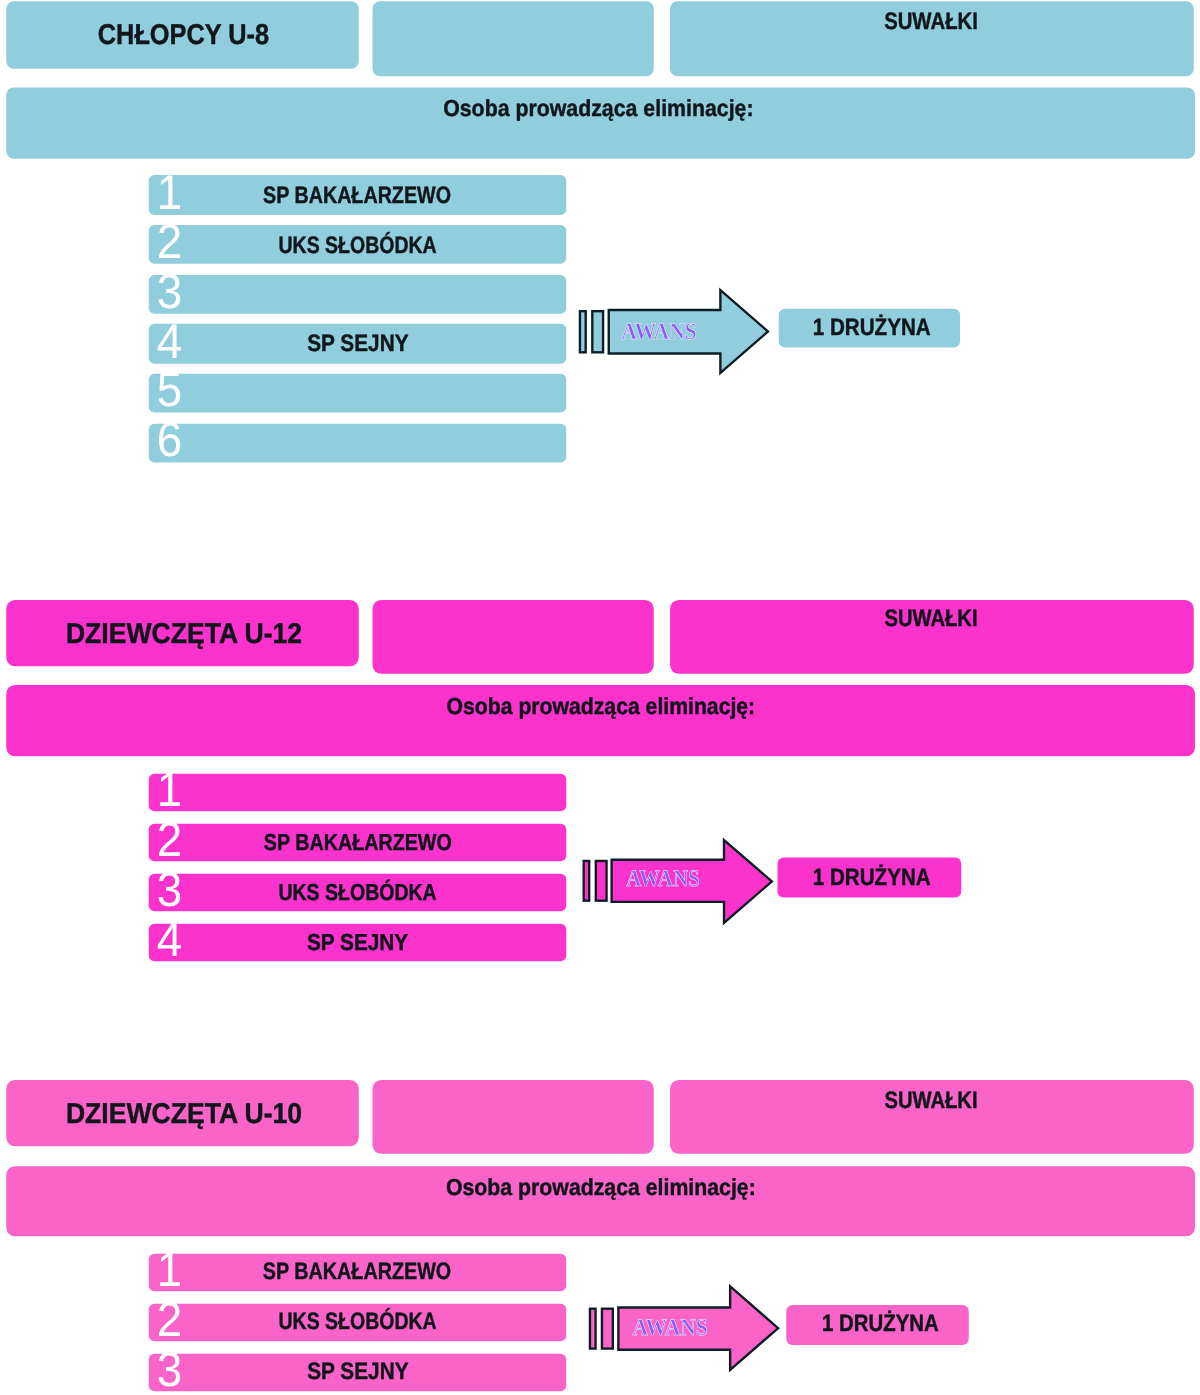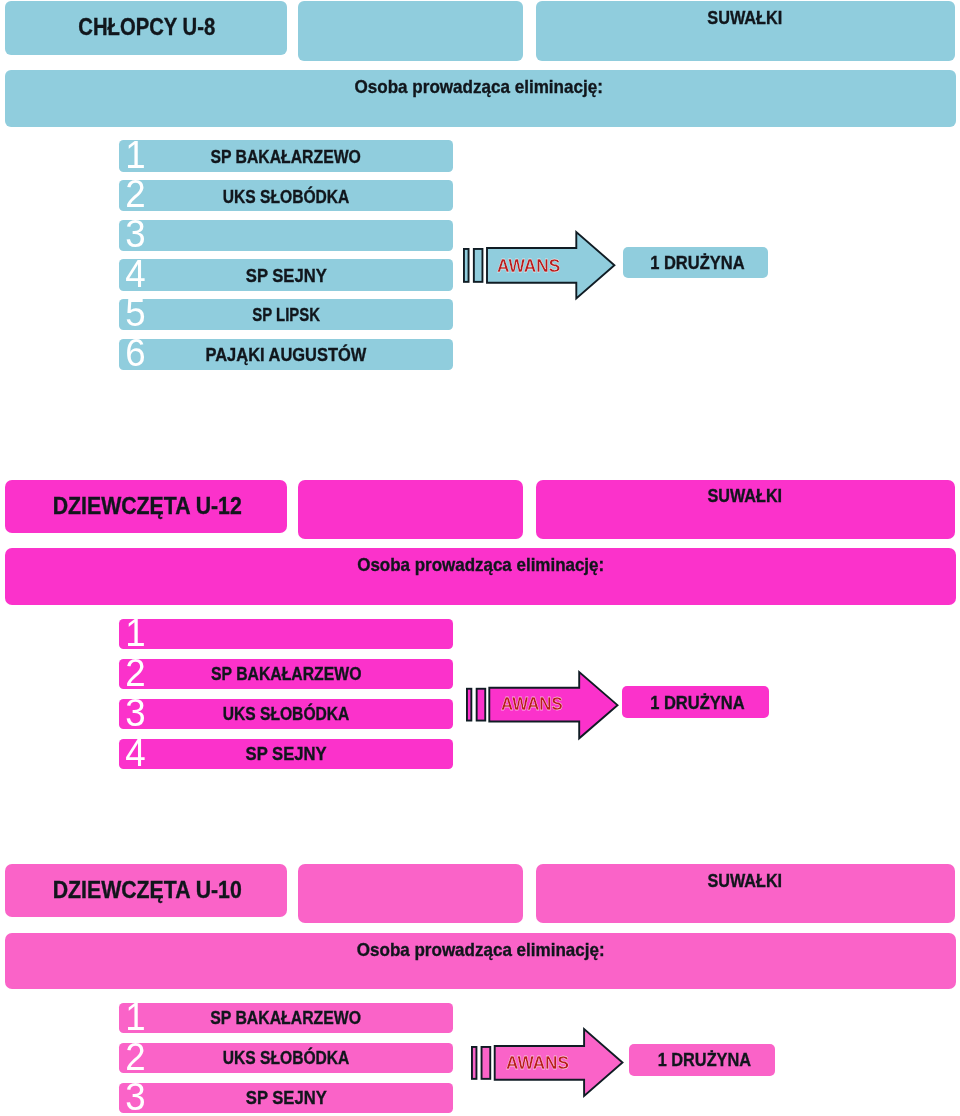--- a/index.html
+++ b/index.html
@@ -4,22 +4,22 @@
 <title>Eliminacje - drabinki</title>
 <style>
   html,body{margin:0;padding:0;}
   body{width:960px;height:1116px;background:#ffffff;position:relative;overflow:hidden;
        font-family:"Liberation Sans",sans-serif;}
   .sec{position:absolute;left:0;top:0;width:960px;height:1116px;}
   .panel{position:absolute;}
   .txt{position:absolute;white-space:nowrap;font-weight:bold;color:#11161c;
        text-align:center;-webkit-text-stroke:0.35px #11161c;}
   .txt > span{display:inline-block;transform-origin:center center;}
-  .ltxt{position:absolute;white-space:nowrap;font-weight:bold;color:#b91c1c;
-        text-align:left;-webkit-text-stroke:0.35px #ffffff;}
+  .ltxt{position:absolute;white-space:nowrap;font-weight:bold;color:#8b5cf6;
+        text-align:left;font-family:Liberation Serif, serif;-webkit-text-stroke:0.35px #ffffff;}
   .ltxt > span{display:inline-block;transform-origin:left center;}
   .num{position:absolute;color:#ffffff;font-weight:400;white-space:nowrap;
        text-align:right;}
   .num > span{display:inline-block;transform:scaleX(0.94);transform-origin:right center;}
   .arrow{position:absolute;overflow:visible;}
 </style>
 </head>
 <body>
 
 <div class="sec">
@@ -36,24 +36,22 @@
 <div class="panel" style="left:119.1px;top:180.06px;width:333.8px;height:31.2px;background:#90cddd;border-radius:4.5px"></div>
 <div class="num" style="left:119.1px;top:179.36px;width:26.5px;font-size:39px;line-height:30px"><span>2</span></div>
 <div class="txt" style="left:126px;top:186.61px;width:320px;font-size:19px;line-height:19px"><span style="transform: scaleX(0.821411);">UKS SŁOBÓDKA</span></div>
 <div class="panel" style="left:119.1px;top:219.72px;width:333.8px;height:31.2px;background:#90cddd;border-radius:4.5px"></div>
 <div class="num" style="left:119.1px;top:219.02px;width:26.5px;font-size:39px;line-height:30px"><span>3</span></div>
 <div class="panel" style="left:119.1px;top:259.38px;width:333.8px;height:31.2px;background:#90cddd;border-radius:4.5px"></div>
 <div class="num" style="left:119.1px;top:258.68px;width:26.5px;font-size:39px;line-height:30px"><span>4</span></div>
 <div class="txt" style="left:126px;top:265.91px;width:320px;font-size:19px;line-height:19px"><span style="transform: scaleX(0.874789);">SP SEJNY</span></div>
 <div class="panel" style="left:119.1px;top:299.04px;width:333.8px;height:31.2px;background:#90cddd;border-radius:4.5px"></div>
 <div class="num" style="left:119.1px;top:298.34px;width:26.5px;font-size:39px;line-height:30px"><span>5</span></div>
-<div class="txt" style="left:126px;top:305.01px;width:320px;font-size:19px;line-height:19px"><span style="transform: scaleX(0.78275);">SP LIPSK</span></div>
 <div class="panel" style="left:119.1px;top:338.7px;width:333.8px;height:31.2px;background:#90cddd;border-radius:4.5px"></div>
 <div class="num" style="left:119.1px;top:338px;width:26.5px;font-size:39px;line-height:30px"><span>6</span></div>
-<div class="txt" style="left:126px;top:344.61px;width:320px;font-size:19px;line-height:19px"><span style="transform: scaleX(0.865534);">PAJĄKI AUGUSTÓW</span></div>
 <svg class="arrow" width="157.4" height="72.4" style="left:460.1px;top:229.3px">
       <rect x="3.95" y="19.95" width="4.6" height="32.9" fill="#90cddd" stroke="#101c24" stroke-width="1.9"></rect>
       <rect x="13.85" y="19.95" width="8.6" height="32.9" fill="#90cddd" stroke="#101c24" stroke-width="1.9"></rect>
       <path d="M27 19 L116.3 19 L116.3 3 L154.4 36.2 L116.3 69.4 L116.3 53.8 L27 53.8 Z" fill="#90cddd" stroke="#101c24" stroke-width="1.9" stroke-linejoin="miter"></path>
     </svg>
 <div class="ltxt" style="left:496.7px;top:255.91px;width:140px;font-size:19px;line-height:19px"><span style="transform: scaleX(0.908341);">AWANS</span></div>
 <div class="panel" style="left:623.3px;top:246.5px;width:144.6px;height:31.2px;background:#90cddd;border-radius:5px"></div>
 <div class="txt" style="left:597.8px;top:252.71px;width:200px;font-size:19px;line-height:19px"><span style="transform: scaleX(0.868171);">1 DRUŻYNA</span></div>
 </div>
 <div class="sec">

